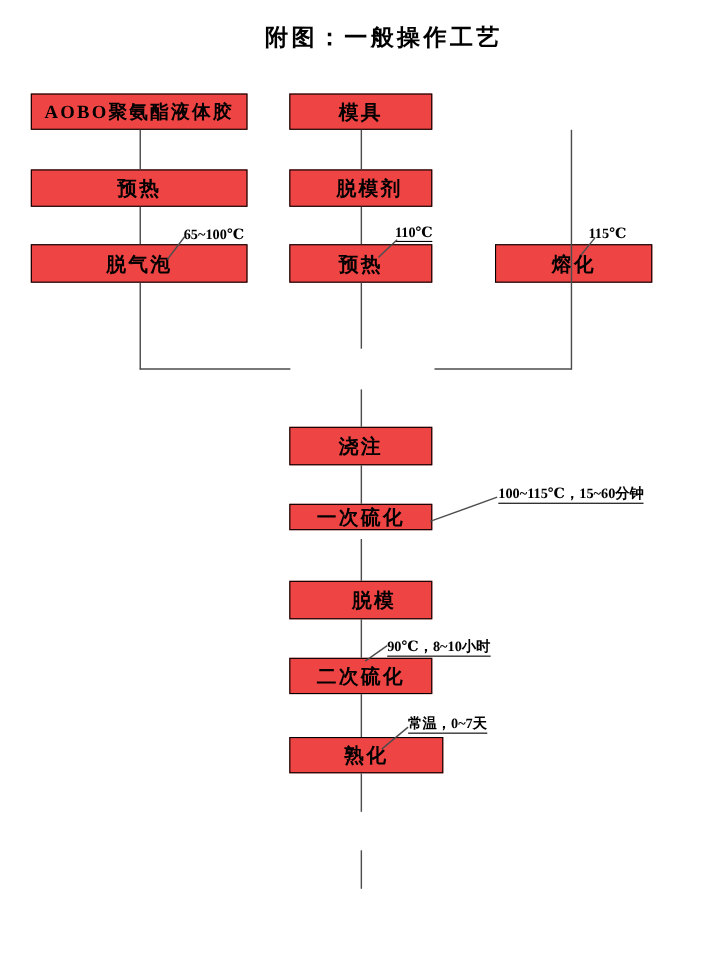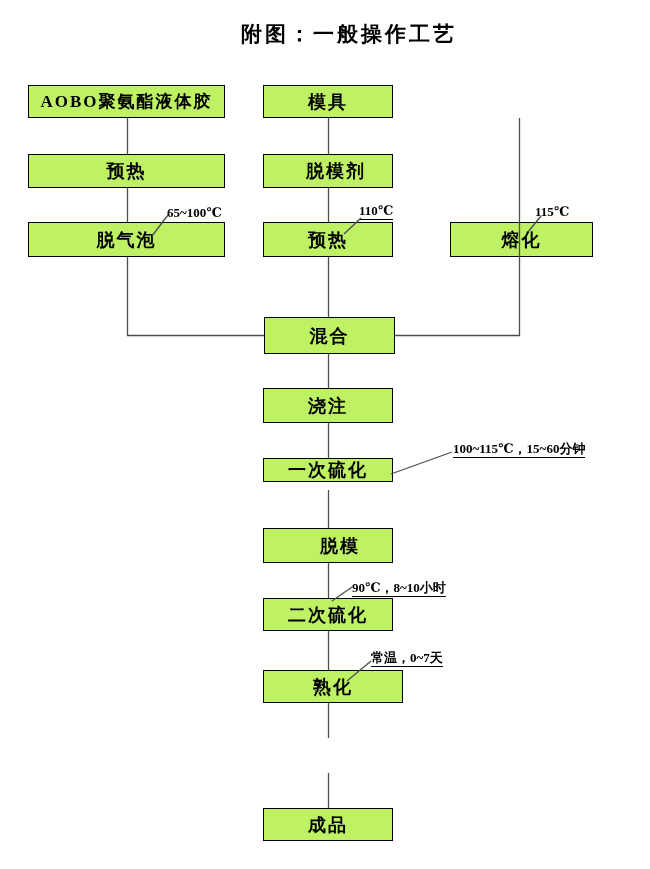--- a/index.html
+++ b/index.html
@@ -20,21 +20,21 @@
     margin: 0;
     text-align: center;
     font-size: 21px;
     font-weight: bold;
     letter-spacing: 3px;
   }
   .box {
     position: absolute;
     box-sizing: border-box;
     border: 1px solid #000;
-    background: #bef264;
+    background: #ef4444;
     display: flex;
     align-items: center;
     justify-content: center;
     font-size: 18px;
     font-weight: bold;
     letter-spacing: 2px;
     white-space: nowrap;
   }
   .ann {
     position: absolute;
@@ -63,27 +63,25 @@
   <div class="box" style="left:28px; top:85px; width:197px; height:33px; font-size:17px;">AOBO聚氨酯液体胶</div>
   <div class="box" style="left:28px; top:154px; width:197px; height:34px;">预热</div>
   <div class="box" style="left:28px; top:222px; width:197px; height:35px;">脱气泡</div>
 
   <div class="box" style="left:263px; top:85px; width:130px; height:33px;">模具</div>
   <div class="box" style="left:263px; top:154px; width:130px; height:34px;padding-left:16px;">脱模剂</div>
   <div class="box" style="left:263px; top:222px; width:130px; height:35px;">预热</div>
 
   <div class="box" style="left:450px; top:222px; width:143px; height:35px;">熔化</div>
 
-  <div class="box" style="left:264px; top:317px; width:131px; height:37px;">混合</div>
   <div class="box" style="left:263px; top:388px; width:130px; height:35px;">浇注</div>
   <div class="box" style="left:263px; top:458px; width:130px; height:24px;">一次硫化</div>
   <div class="box" style="left:263px; top:528px; width:130px; height:35px;padding-left:24px;">脱模</div>
   <div class="box" style="left:263px; top:598px; width:130px; height:33px;">二次硫化</div>
   <div class="box" style="left:263px; top:670px; width:140px; height:33px;">熟化</div>
-  <div class="box" style="left:263px; top:808px; width:130px; height:33px;">成品</div>
 
   <div class="ann" style="left:167px; top:206px;">65~100℃</div>
   <div class="ann u" style="left:359px; top:204px;">110℃</div>
   <div class="ann" style="left:535px; top:205px;">115℃</div>
   <div class="ann u" style="left:453px; top:442px;">100~115℃，15~60分钟</div>
   <div class="ann u" style="left:352px; top:581px;">90℃，8~10小时</div>
   <div class="ann u" style="left:371px; top:651px;">常温，0~7天</div>
 
   <svg class="lines" viewBox="0 0 650 869">
 

